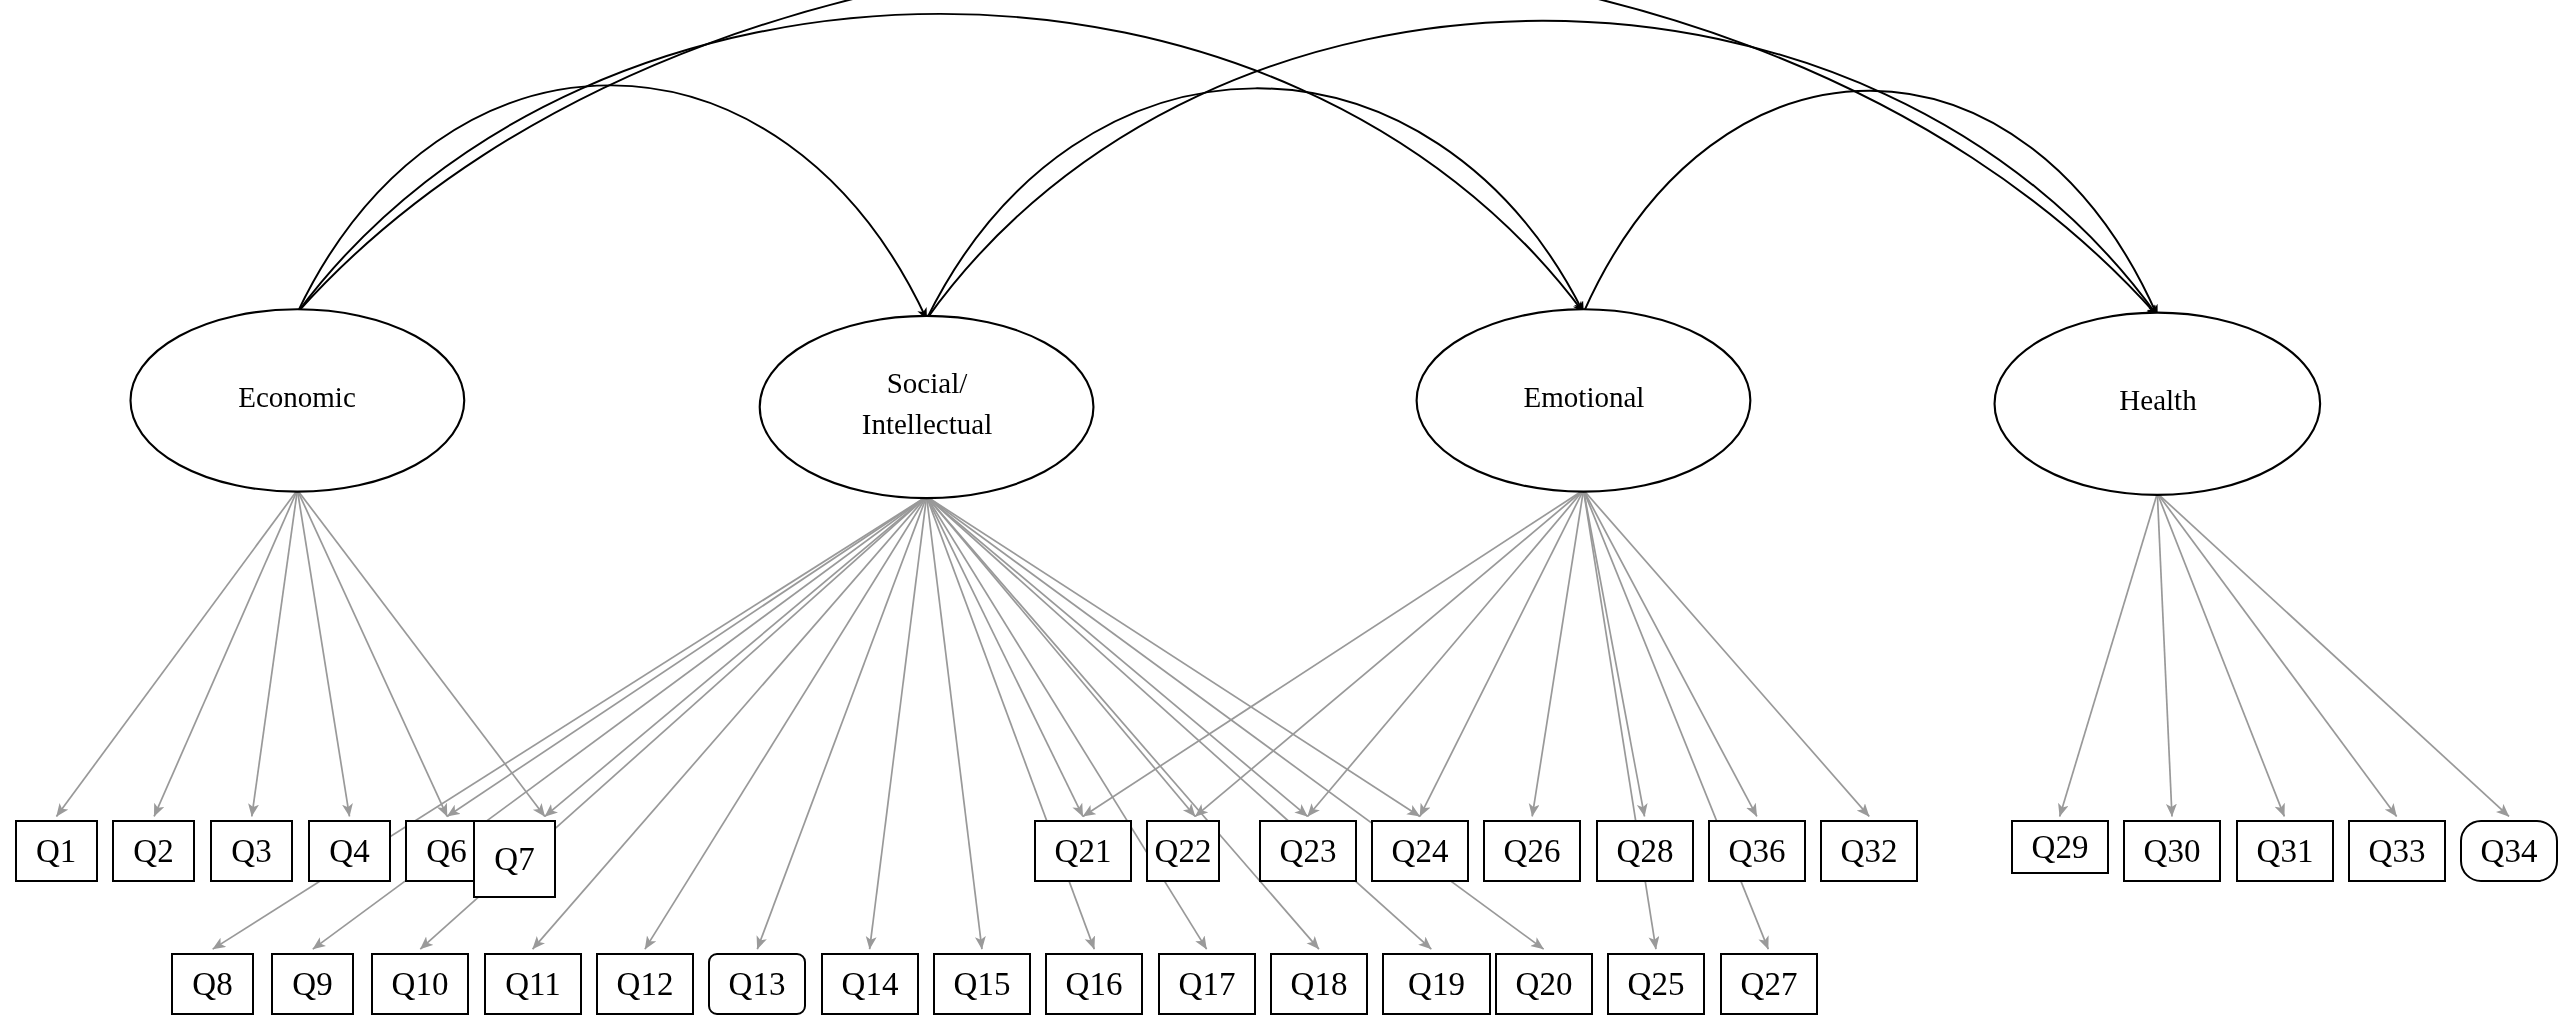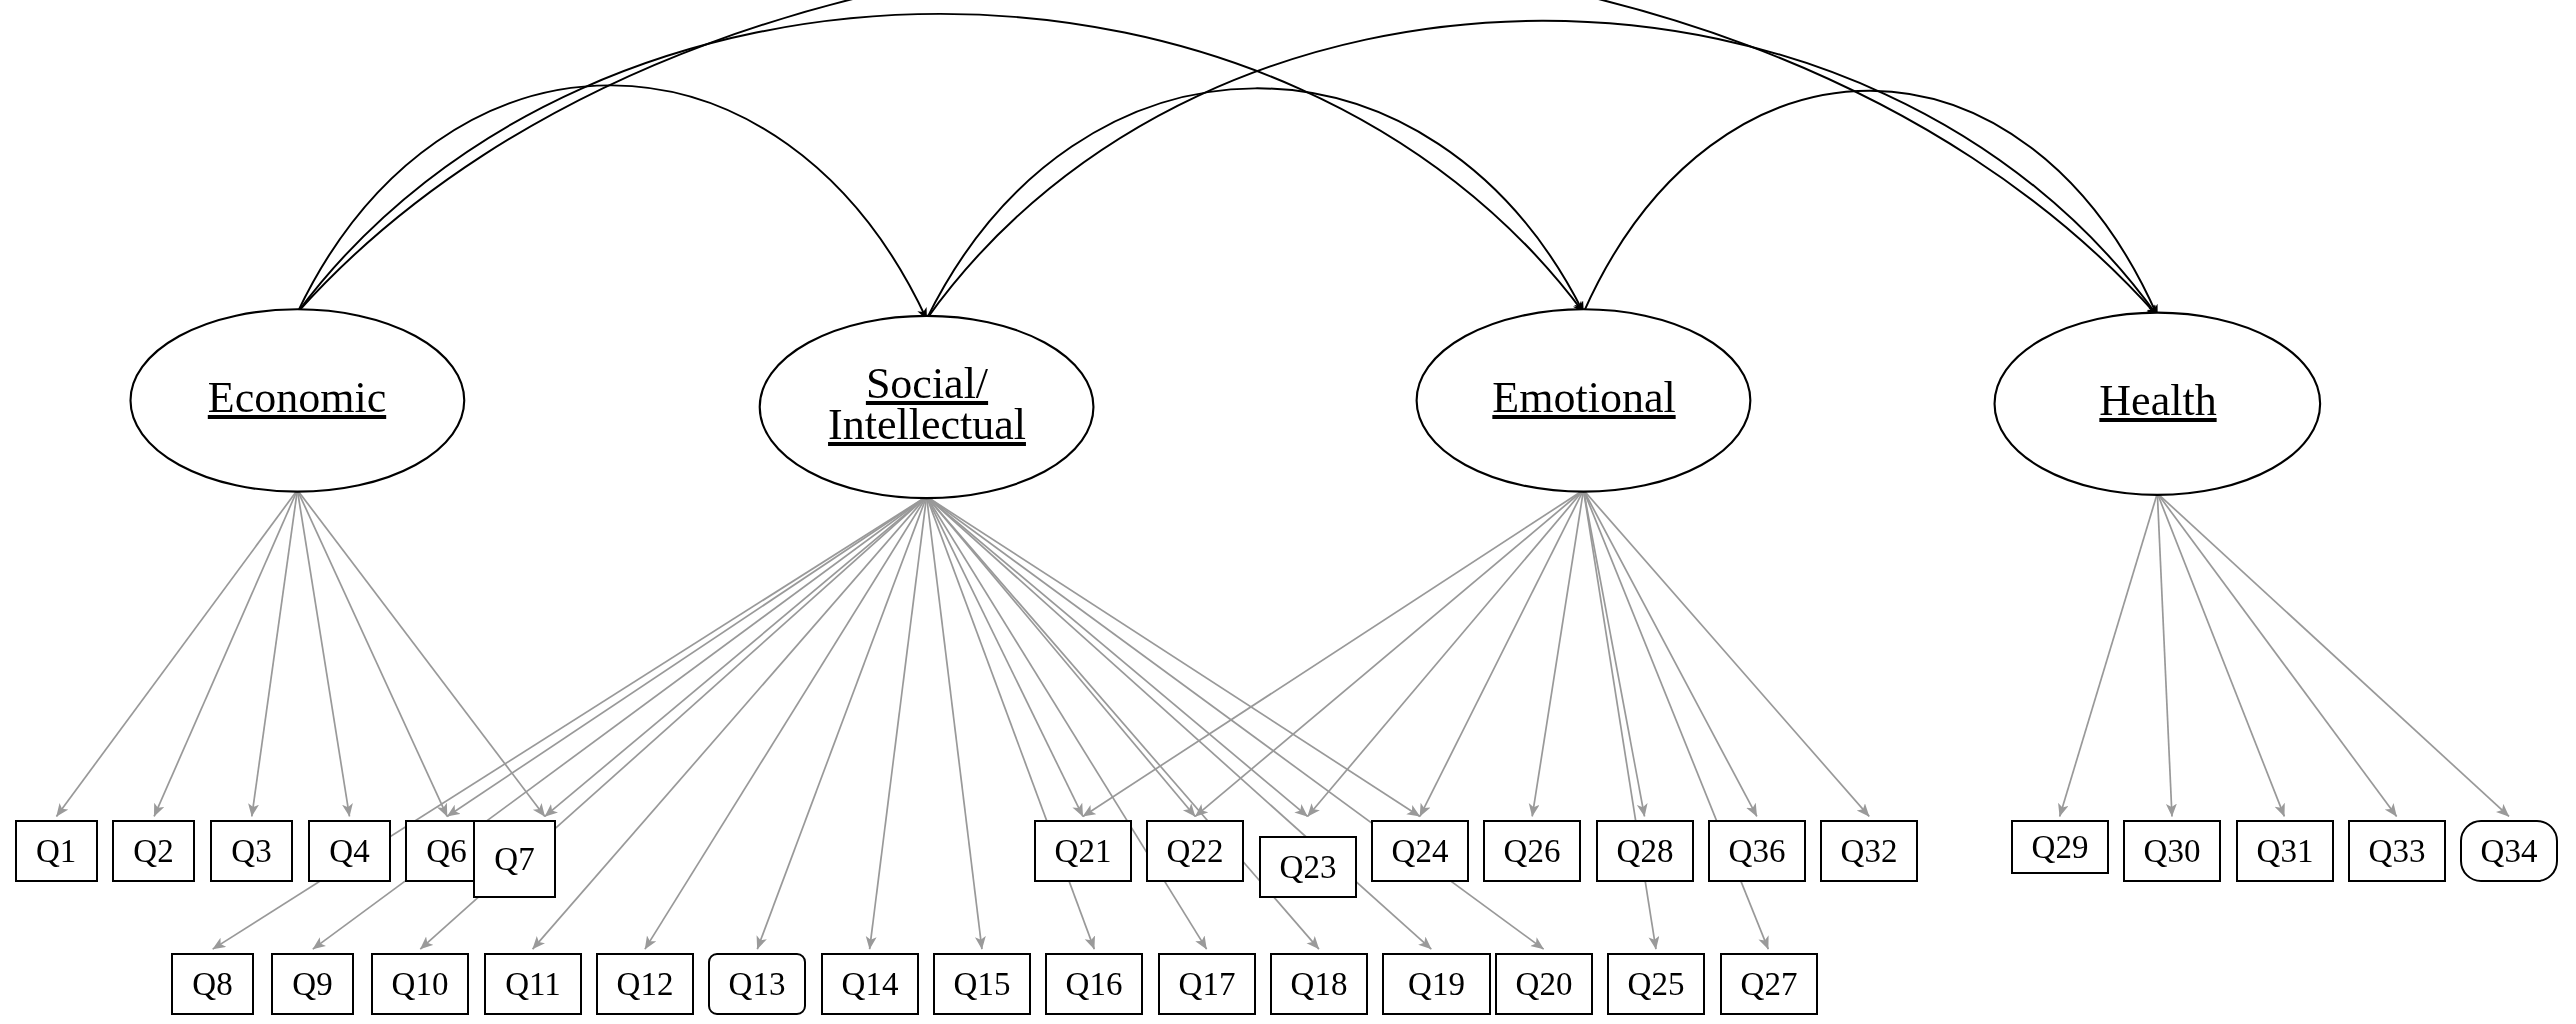--- a/index.html
+++ b/index.html
@@ -7,25 +7,24 @@
   body{
     font-family:"Liberation Serif", "DejaVu Serif", serif;
     width:2576px;height:1024px;overflow:hidden;
   }
   #diagram{position:relative;width:2576px;height:1024px;background:#fff;}
   #svg-layer{position:absolute;left:0;top:0;width:2576px;height:1024px;}
   .ellipse-label{
     position:absolute;
     text-align:center;
     color:#000;
-    font-size:44px;
+    font-size:29px;
     line-height:41px;
     pointer-events:none;
     white-space:pre-line;
-    text-decoration:underline;
   }
   .ind-box{
     position:absolute;
     box-sizing:border-box;
     border:2.4px solid #000;
     background:#fff;
     display:flex;
     align-items:center;
     justify-content:center;
     font-size:33px;
@@ -114,22 +113,22 @@
       <div class="ellipse-label" style="left: 1995px; width: 326px; top: 380px;">Health</div>
     </div>
   <div id="indicator-boxes-row1">
       <div class="ind-box" style="left: 14.7px; top: 820px; width: 83px; height: 62px;">Q1</div>
       <div class="ind-box" style="left: 112px; top: 820px; width: 83px; height: 62px;">Q2</div>
       <div class="ind-box" style="left: 210px; top: 820px; width: 83px; height: 62px;">Q3</div>
       <div class="ind-box" style="left: 308px; top: 820px; width: 83px; height: 62px;">Q4</div>
       <div class="ind-box" style="left: 405px; top: 820px; width: 83px; height: 62px;">Q6</div>
       <div class="ind-box" style="left: 473px; top: 820px; width: 83px; height: 78px;">Q7</div>
       <div class="ind-box" style="left: 1034px; top: 820px; width: 98px; height: 62px;">Q21</div>
-      <div class="ind-box" style="left: 1146px; top: 820px; width: 98px; height: 62px;">Q22</div>
-      <div class="ind-box" style="left: 1259px; top: 820px; width: 98px; height: 62px; margin-top: 16px;">Q23</div>
+      <div class="ind-box" style="left: 1146px; top: 820px; width: 74px; height: 62px;">Q22</div>
+      <div class="ind-box" style="left: 1259px; top: 820px; width: 98px; height: 62px;">Q23</div>
       <div class="ind-box" style="left: 1371px; top: 820px; width: 98px; height: 62px;">Q24</div>
       <div class="ind-box" style="left: 1483px; top: 820px; width: 98px; height: 62px;">Q26</div>
       <div class="ind-box" style="left: 1596px; top: 820px; width: 98px; height: 62px;">Q28</div>
       <div class="ind-box" style="left: 1708px; top: 820px; width: 98px; height: 62px;">Q36</div>
       <div class="ind-box" style="left: 1820px; top: 820px; width: 98px; height: 62px;">Q32</div>
       <div class="ind-box" style="left: 2011px; top: 820px; width: 98px; height: 54px;">Q29</div>
       <div class="ind-box" style="left: 2123px; top: 820px; width: 98px; height: 62px;">Q30</div>
       <div class="ind-box" style="left: 2236px; top: 820px; width: 98px; height: 62px; text-align: right;">Q31</div>
       <div class="ind-box" style="left: 2348px; top: 820px; width: 98px; height: 62px;">Q33</div>
       <div class="ind-box" style="left: 2460px; top: 820px; width: 98px; height: 62px; border-radius: 21px;">Q34</div>

